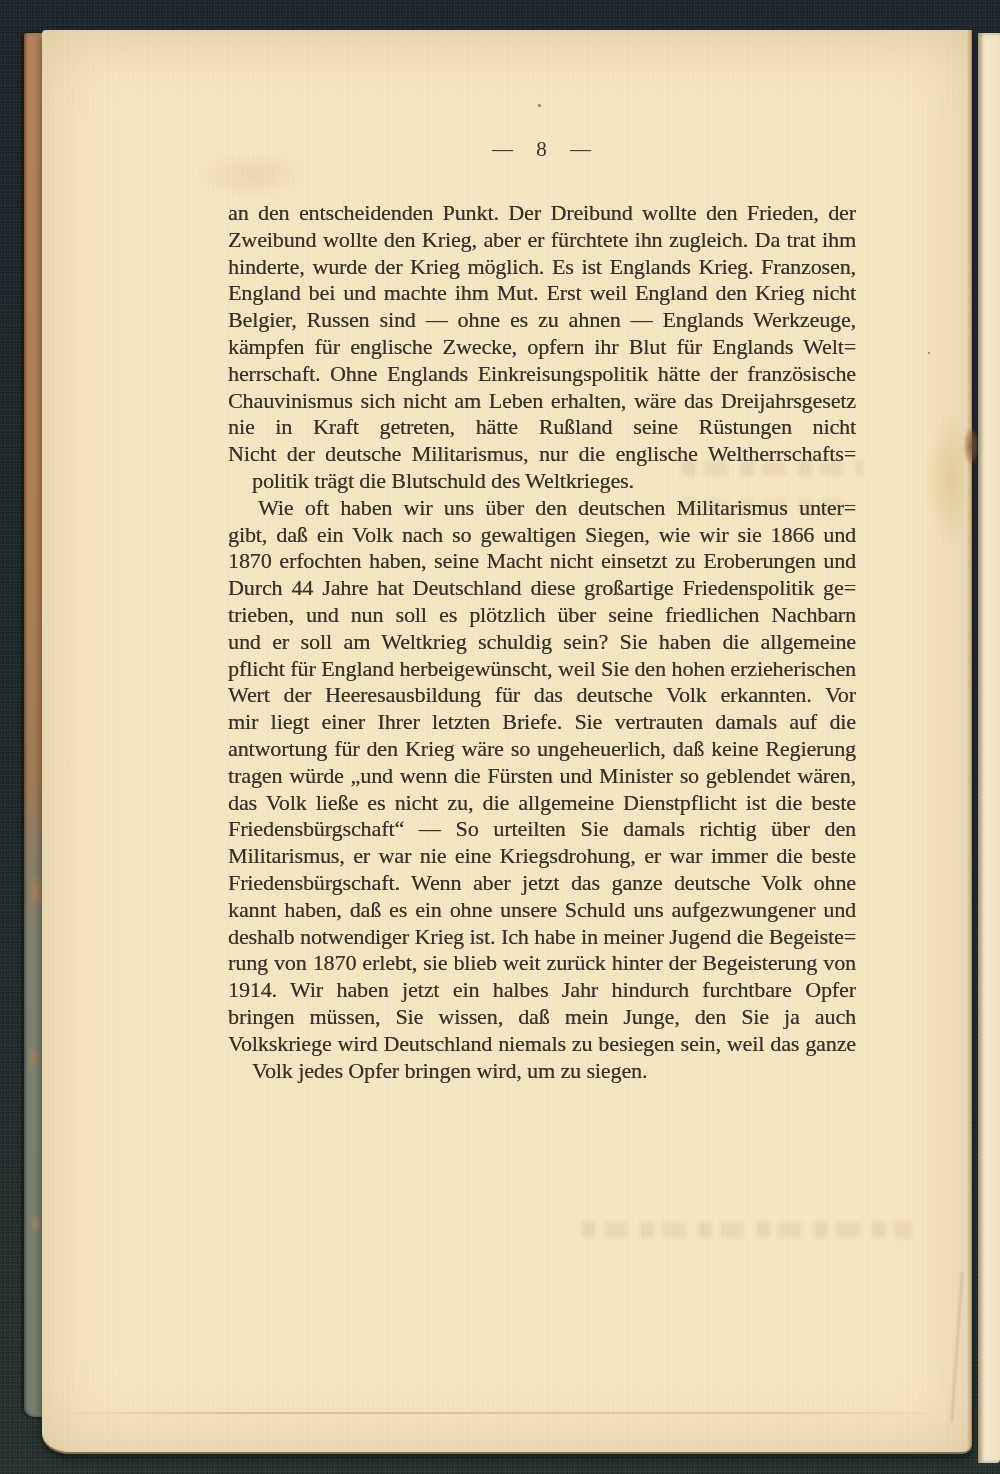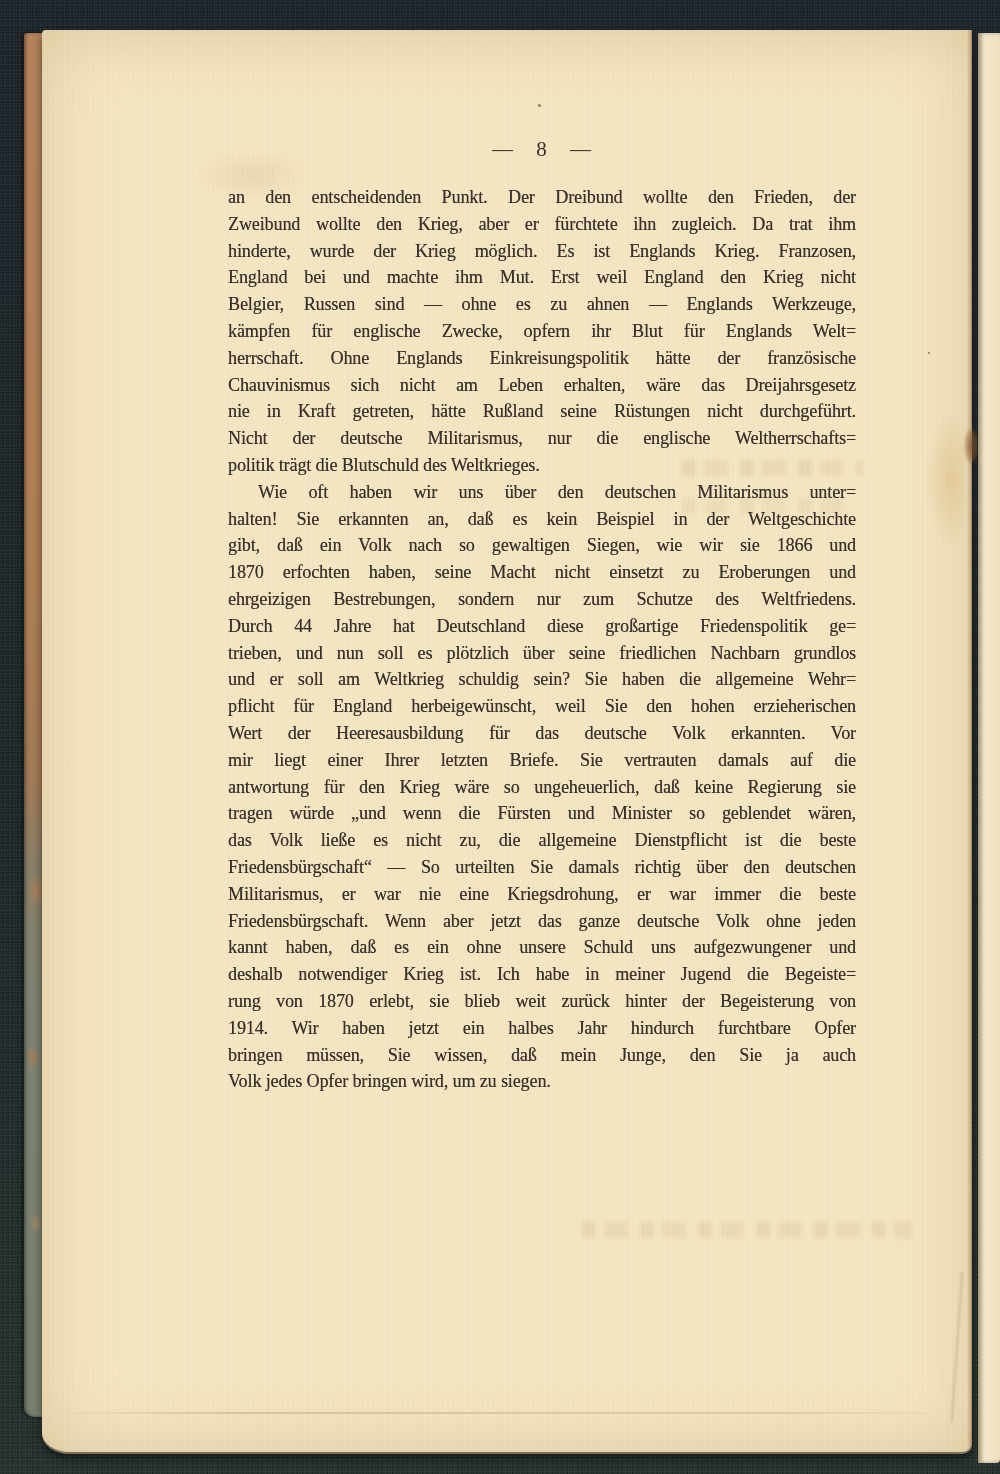--- a/index.html
+++ b/index.html
@@ -94,30 +94,30 @@
   .bleed.b1{left:640px;top:430px;width:180px;}
   .bleed.b2{left:540px;top:1192px;width:330px;}
   .bleed.b3{left:640px;top:468px;width:175px;opacity:0.35;}
   
   .pagenum{
     position:absolute;left:186px;top:104px;width:628px;line-height:30px;
     text-align:center;font-size:21px;color:var(--ink,#38302a);
     word-spacing:16px;letter-spacing:1px;
   }
   .text-block{
-    position:absolute;left:186px;top:154px;width:628px;
-    font-size:18px;line-height:26.8px;color:var(--ink,#38302a);
+    position:absolute;left:186px;top:170px;width:628px;
+    font-size:22px;line-height:26.8px;color:var(--ink,#38302a);
     letter-spacing:-0.1px;
     text-shadow:0.25px 0 0 rgba(56,48,42,0.65);
   }
   .text-block .line{
     text-align:justify;text-align-last:justify;white-space:normal;
     overflow:hidden;height:26.8px;
   }
-  .text-block .line.end{text-align-last:left;}
+  .text-block .line.end{text-align-last:left;margin-left:24px;}
   .text-block .line.indent{text-indent:30px;}
 </style>
 </head>
 <body style="--paper: #f5e6c3; --ink: #38302a; --background_dark: #1c242a; --background_bottom: #26312e; --cover_edge_brown: #b5835c; --cover_edge_gray: #7e8371; --next_page: #f3e7ca;">
 
 <div class="scene">
 
   <div class="cover-edge"></div>
 
   <div class="page">
@@ -141,41 +141,40 @@
         <div class="line">hinderte, wurde der Krieg möglich. Es ist Englands Krieg. Franzosen,</div>
         <div class="line">England bei und machte ihm Mut. Erst weil England den Krieg nicht</div>
         <div class="line">Belgier, Russen sind — ohne es zu ahnen — Englands Werkzeuge,</div>
         <div class="line">kämpfen für englische Zwecke, opfern ihr Blut für Englands Welt=</div>
         <div class="line">herrschaft. Ohne Englands Einkreisungspolitik hätte der französische</div>
         <div class="line">Chauvinismus sich nicht am Leben erhalten, wäre das Dreijahrsgesetz</div>
         <div class="line">nie in Kraft getreten, hätte Rußland seine Rüstungen nicht durchgeführt.</div>
         <div class="line">Nicht der deutsche Militarismus, nur die englische Weltherrschafts=</div>
         <div class="line end">politik trägt die Blutschuld des Weltkrieges.</div>
         <div class="line indent">Wie oft haben wir uns über den deutschen Militarismus unter=</div>
-        <div class="line">halten! Sie erkannten an, daß es kein Beispiel in der Weltgeschichte</div>
         <div class="line">gibt, daß ein Volk nach so gewaltigen Siegen, wie wir sie 1866 und</div>
         <div class="line">1870 erfochten haben, seine Macht nicht einsetzt zu Eroberungen und</div>
-        <div class="line">ehrgeizigen Bestrebungen, sondern nur zum Schutze des Weltfriedens.</div>
         <div class="line">Durch 44 Jahre hat Deutschland diese großartige Friedenspolitik ge=</div>
         <div class="line">trieben, und nun soll es plötzlich über seine friedlichen Nachbarn grundlos</div>
         <div class="line">und er soll am Weltkrieg schuldig sein? Sie haben die allgemeine Wehr=</div>
         <div class="line">pflicht für England herbeigewünscht, weil Sie den hohen erzieherischen</div>
         <div class="line">Wert der Heeresausbildung für das deutsche Volk erkannten. Vor</div>
         <div class="line">mir liegt einer Ihrer letzten Briefe. Sie vertrauten damals auf die</div>
         <div class="line">antwortung für den Krieg wäre so ungeheuerlich, daß keine Regierung sie</div>
         <div class="line">tragen würde „und wenn die Fürsten und Minister so geblendet wären,</div>
         <div class="line">das Volk ließe es nicht zu, die allgemeine Dienstpflicht ist die beste</div>
         <div class="line">Friedensbürgschaft“ — So urteilten Sie damals richtig über den deutschen</div>
         <div class="line">Militarismus, er war nie eine Kriegsdrohung, er war immer die beste</div>
         <div class="line">Friedensbürgschaft. Wenn aber jetzt das ganze deutsche Volk ohne jeden</div>
         <div class="line">kannt haben, daß es ein ohne unsere Schuld uns aufgezwungener und</div>
         <div class="line">deshalb notwendiger Krieg ist. Ich habe in meiner Jugend die Begeiste=</div>
         <div class="line">rung von 1870 erlebt, sie blieb weit zurück hinter der Begeisterung von</div>
         <div class="line">1914. Wir haben jetzt ein halbes Jahr hindurch furchtbare Opfer</div>
         <div class="line">bringen müssen, Sie wissen, daß mein Junge, den Sie ja auch</div>
+        <div class="line">Volkskriege wird Deutschland niemals zu besiegen sein, weil das ganze</div>
         <div class="line end">Volk jedes Opfer bringen wird, um zu siegen.</div>
       </div>
 
     <div class="fold-crease-bottom"></div>
     <div class="fold-crease-corner"></div>
     <div class="crease-line"></div>
   </div>
 
   <div class="next-page"></div>
 

